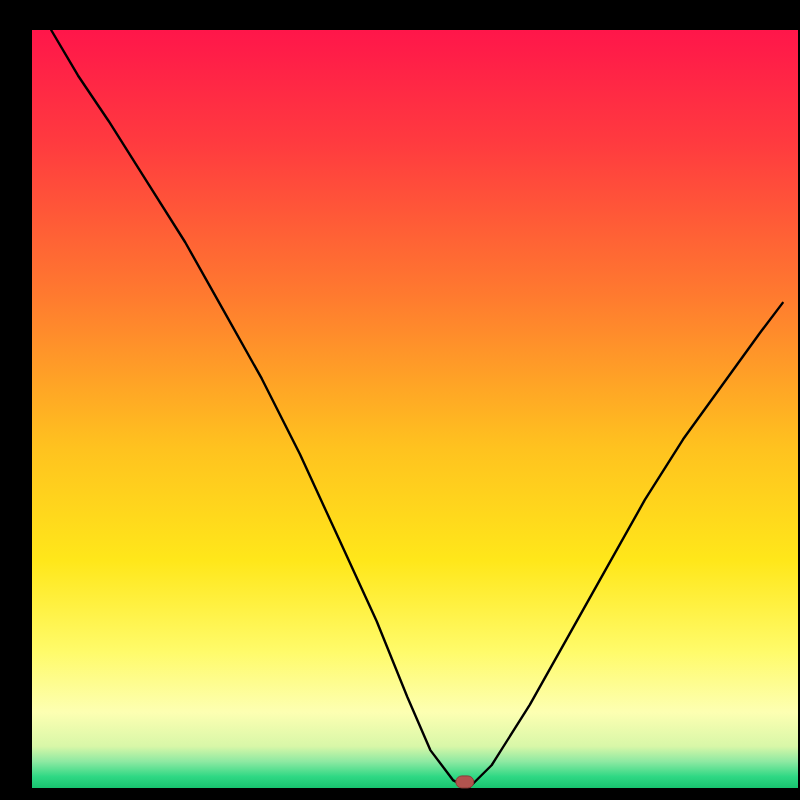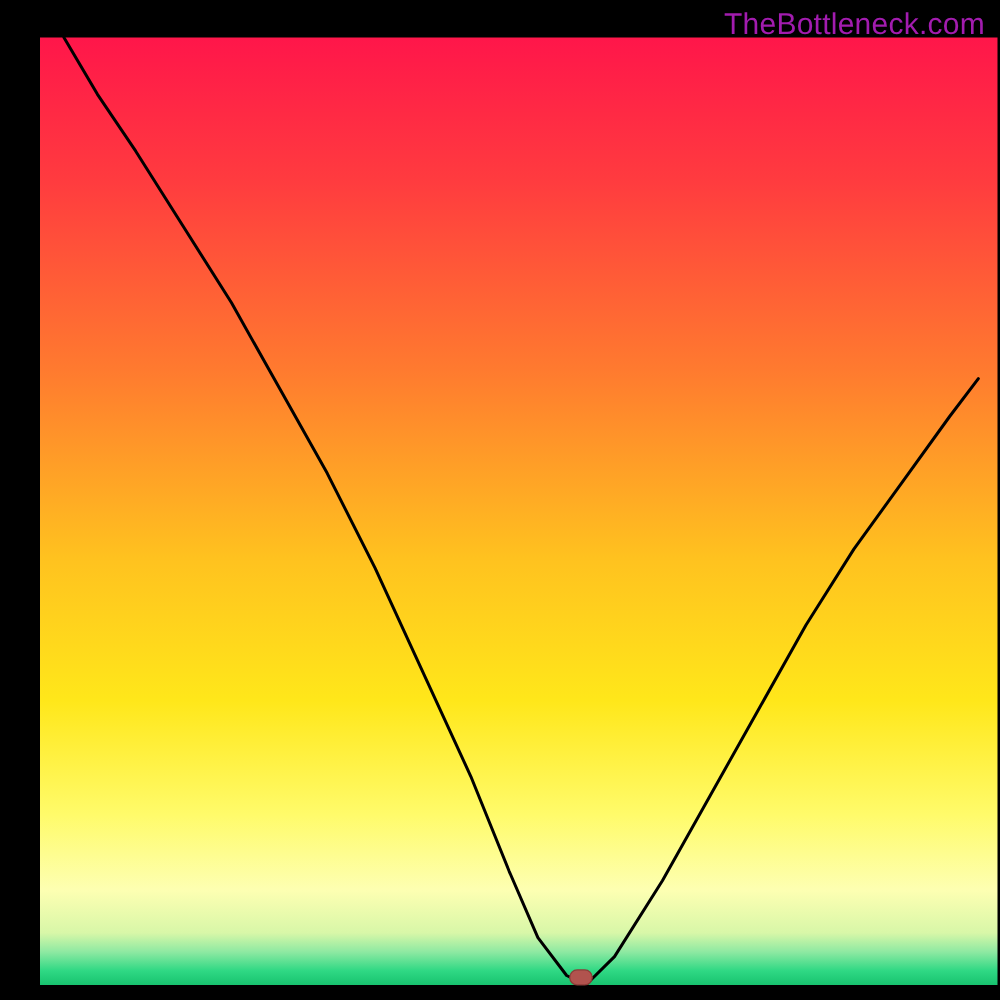--- a/index.html
+++ b/index.html
@@ -10,21 +10,21 @@
   }
   .chart-wrap {
     width: 800px;
     height: 800px;
     position: relative;
   }
   .watermark {
     position: absolute;
     top: 6px;
     right: 12px;
-    color: #a21caf;
+    color: #000000;
     font-size: 24px;
     font-weight: 500;
     z-index: 10;
     letter-spacing: 0.2px;
   }
   svg { display: block; }
 </style>
 </head>
 <body>
 

